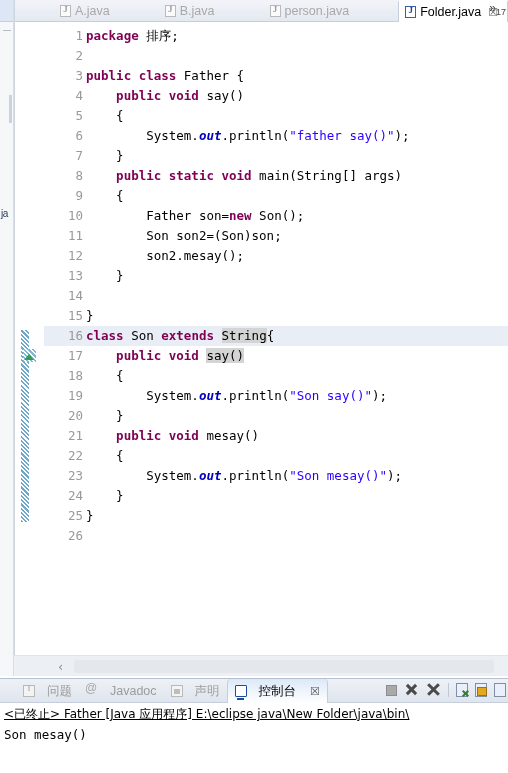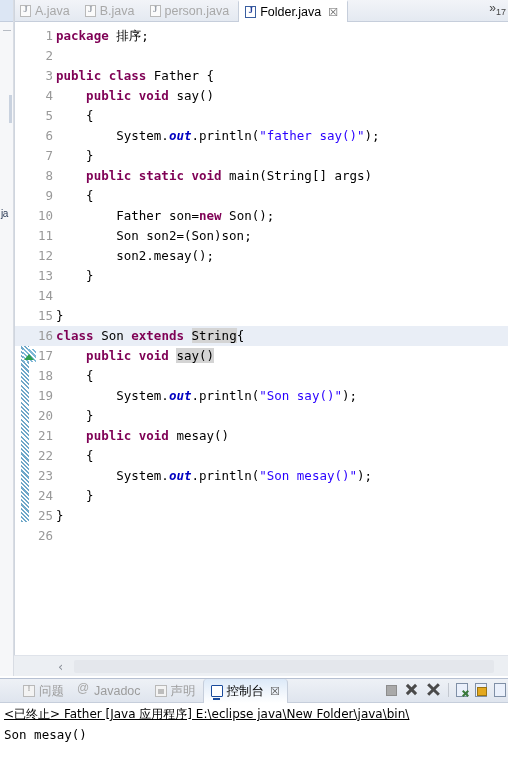--- a/index.html
+++ b/index.html
@@ -65,20 +65,21 @@
   }
   .etab {
     display: inline-flex;
     align-items: center;
     height: 22px;
     padding: 0 9px 0 6px;
     font-size: 12.5px;
     color: #a8a8a8;
     gap: 4px;
     vertical-align: top;
+    margin-left: 40px;
   }
   .etab.active {
     color: #000000;
     background: #ffffff;
     border-left: 1px solid #c6cedb;
     border-right: 1px solid #c6cedb;
     border-top: 2px solid #f5a623;
     border-top-color: transparent;
   }
   .jicon {
@@ -156,20 +157,21 @@
     border-bottom: 6px solid #2f9e4f;
   }
 
   #code-lines {
     position: absolute;
     left: 0; top: 4px;
     width: 100%;
     font-family: "DejaVu Sans Mono", monospace;
     font-size: 12.5px;
     line-height: 20px;
+    padding-left: 30px;
   }
   .cline {
     position: relative;
     height: 20px;
     white-space: pre;
     padding-left: 17px;
   }
   .cline.current { background: #e9eef6; }
   .lnum {
     display: inline-block;
@@ -236,21 +238,21 @@
     background: linear-gradient(#eef1f6, #dfe5ee);
     border-bottom: 1px solid #c6cedb;
     white-space: nowrap;
     padding-left: 16px;
   }
   .ctab {
     display: inline-flex;
     align-items: center;
     height: 24px;
     padding: 0 7px;
-    gap: 4px;
+    gap: 12px;
     font-size: 12.5px;
     color: #9c9c9c;
     vertical-align: top;
   }
   .ctab.active {
     color: #000000;
     background: linear-gradient(#dce9f8, #ffffff);
     border-left: 1px solid #c6cedb;
     border-right: 1px solid #c6cedb;
     border-top-left-radius: 4px;

